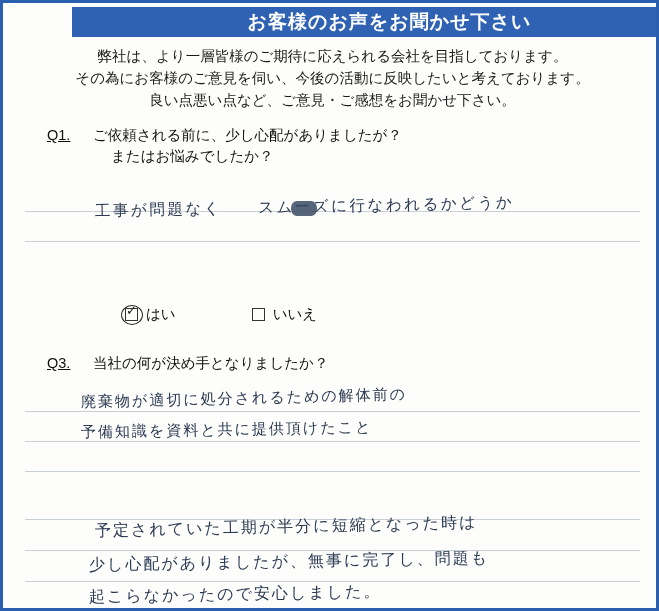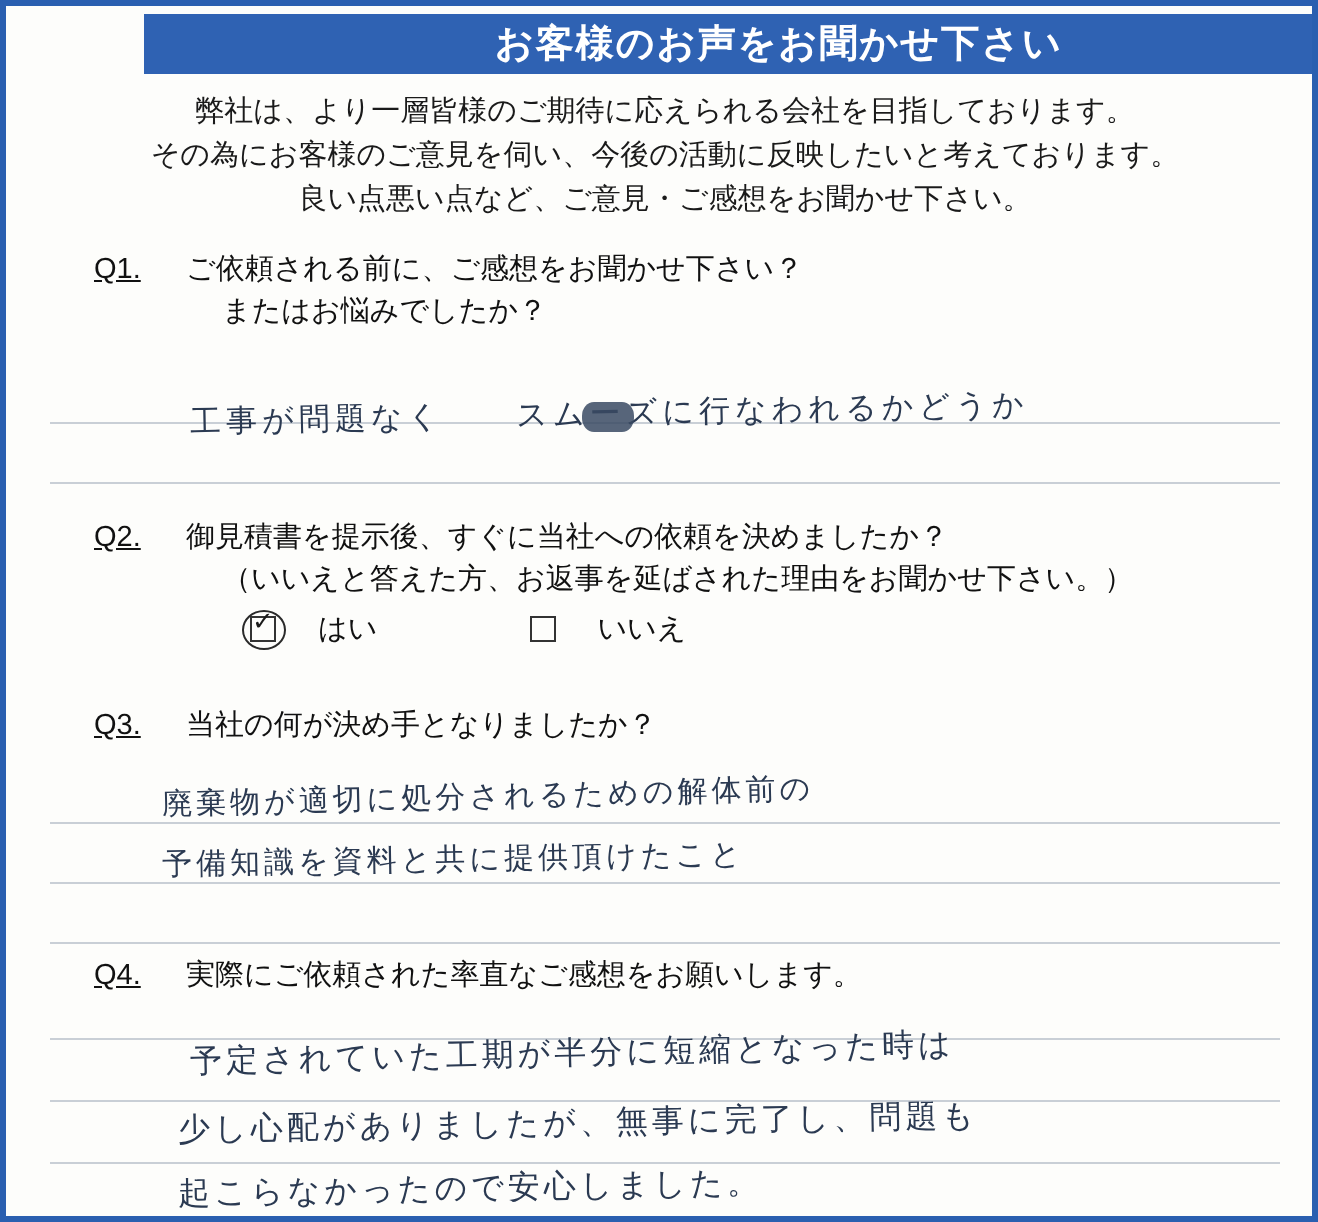--- a/index.html
+++ b/index.html
@@ -85,21 +85,21 @@
   .answers {
     position: absolute;
     left: 90px;
     top: 302px;
     font-size: 14.5px;
     color: #111;
     display: flex;
     align-items: center;
     gap: 44px;
   }
-  .answers .opt { display: flex; align-items: center; gap: 21px; padding-left: 32px; }
+  .answers .opt { display: flex; align-items: center; gap: 8px; padding-left: 32px; }
   .box {
     display: inline-block;
     width: 13px;
     height: 13px;
     border: 1px solid #333;
     position: relative;
     box-sizing: border-box;
   }
   .box.checked::after {
     content: "✓";
@@ -176,35 +176,31 @@
 
   <div class="banner">お客様のお声をお聞かせ下さい</div>
 
   <div class="intro">
     <div>弊社は、より一層皆様のご期待に応えられる会社を目指しております。</div>
     <div>その為にお客様のご意見を伺い、今後の活動に反映したいと考えております。</div>
     <div>良い点悪い点など、ご意見・ご感想をお聞かせ下さい。</div>
   </div>
 
   <div class="q" id="q1">
-    <span class="qlabel">Q1.</span><span class="qtext">ご依頼される前に、ご感想をお聞かせ下さい？</span>
+    <span class="qlabel">Q1.</span><span class="qtext">ご依頼される前に、少し心配がありましたが？</span>
     <span class="sub">またはお悩みでしたか？</span>
   </div>
 
   <div class="lines" id="lines1">
     <div class="rule" style="top:28px"></div>
     <div class="rule" style="top:58px"></div>
   </div>
   <div class="hw s1" id="hw1a">工事が問題なく　　スムーズに行なわれるかどうか</div>
   <div class="scribble"></div>
 
-  <div class="q" id="q2">
-    <span class="qlabel">Q2.</span><span class="qtext">御見積書を提示後、すぐに当社への依頼を決めましたか？</span>
-    <span class="sub">（いいえと答えた方、お返事を延ばされた理由をお聞かせ下さい。）</span>
-  </div>
 
   <div class="answers">
     <span class="opt">
       <span class="box checked">
           <span class="circle-mark"></span>
         </span>
       <span>はい</span>
     </span>
     <span class="opt">
       <span class="box"></span>
@@ -217,23 +213,20 @@
   </div>
 
   <div class="lines" id="lines3">
     <div class="rule" style="top:26px"></div>
     <div class="rule" style="top:56px"></div>
     <div class="rule" style="top:86px"></div>
   </div>
   <div class="hw s2" id="hw3a">廃棄物が適切に処分されるための解体前の</div>
   <div class="hw s2" id="hw3b">予備知識を資料と共に提供頂けたこと</div>
 
-  <div class="q" id="q4">
-    <span class="qlabel">Q4.</span><span class="qtext">実際にご依頼された率直なご感想をお願いします。</span>
-  </div>
 
   <div class="lines" id="lines4">
     <div class="rule" style="top:10px"></div>
     <div class="rule" style="top:41px"></div>
     <div class="rule" style="top:72px"></div>
 
   </div>
   <div class="hw s3" id="hw4a">予定されていた工期が半分に短縮となった時は</div>
   <div class="hw s3" id="hw4b">少し心配がありましたが、無事に完了し、問題も</div>
   <div class="hw s3" id="hw4c">起こらなかったので安心しました。</div>

